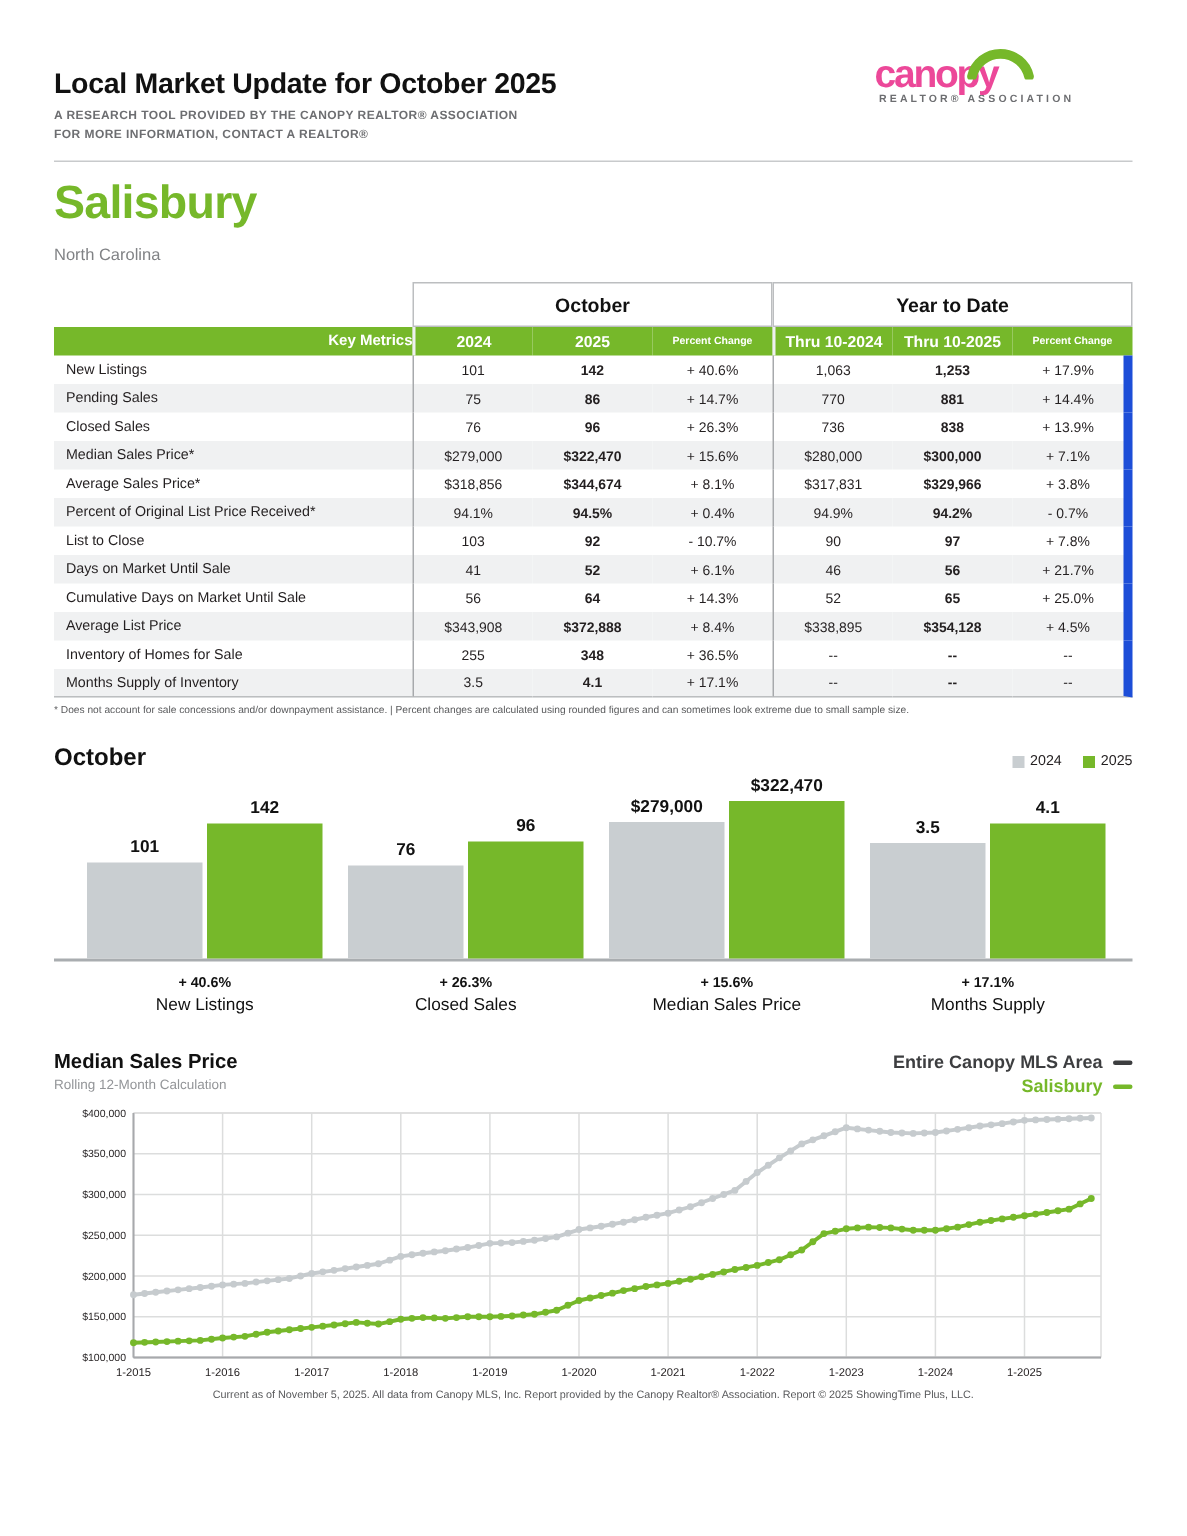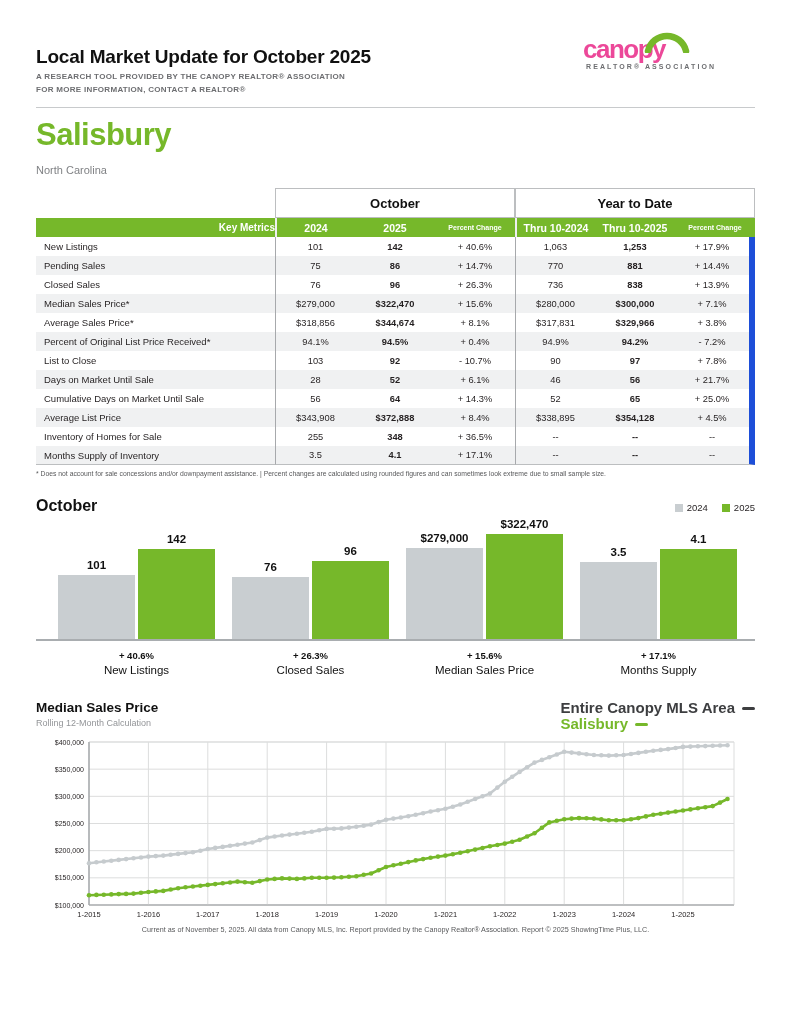--- a/index.html
+++ b/index.html
@@ -59,21 +59,21 @@
   .bar-foot { display:flex; padding-left:22px; gap:17px; margin-top:9px; }
   .bar-foot-group { width:157px; text-align:center; }
   .bar-change { font-size:9.5px; font-weight:bold; color:#111; }
   .bar-name { font-size:11.5px; color:#111; margin-top:3px; }
 
   
   .line-section { margin-top:24px; position:relative; }
   .line-section h3 { font-size:13.5px; font-weight:bold; color:#111; }
   .line-sub { font-size:9px; color:#939598; margin-top:3px; }
   .line-legend { position:absolute; right:0; top:0; text-align:right; }
-  .line-legend .row { font-size:15px; font-weight:bold; line-height:16px; display:flex; justify-content:flex-start; align-items:center; gap:7px; }
+  .line-legend .row { font-size:12px; font-weight:bold; line-height:16px; display:flex; justify-content:flex-end; align-items:center; gap:7px; }
   .line-legend .row.mls { color:#3d3e40; }
   .line-legend .row.sal { color:#76b82a; }
   .dash { display:inline-block; width:13px; height:3px; border-radius:2px; }
   .dash.mls { background:#3d3e40; }
   .dash.sal { background:#76b82a; }
   svg#lineChart { display:block; margin-top:6px; }
   .report-footer { text-align:center; font-size:7.2px; color:#58595b; margin-top:1px; }
 </style>
 </head>
 <body>
@@ -169,34 +169,34 @@
           <td class="val bold">$329,966</td>
           <td class="val last">+ 3.8%</td>
         </tr>
         <tr>
           <td class="metric">Percent of Original List Price Received*</td>
           <td class="val grp">94.1%</td>
           <td class="val bold">94.5%</td>
           <td class="val">+ 0.4%</td>
           <td class="val grp">94.9%</td>
           <td class="val bold">94.2%</td>
-          <td class="val last">- 7.2%</td>
+          <td class="val last">- 0.7%</td>
         </tr>
         <tr>
           <td class="metric">List to Close</td>
           <td class="val grp">103</td>
           <td class="val bold">92</td>
           <td class="val">- 10.7%</td>
           <td class="val grp">90</td>
           <td class="val bold">97</td>
           <td class="val last">+ 7.8%</td>
         </tr>
         <tr>
           <td class="metric">Days on Market Until Sale</td>
-          <td class="val grp">28</td>
+          <td class="val grp">41</td>
           <td class="val bold">52</td>
           <td class="val">+ 6.1%</td>
           <td class="val grp">46</td>
           <td class="val bold">56</td>
           <td class="val last">+ 21.7%</td>
         </tr>
         <tr>
           <td class="metric">Cumulative Days on Market Until Sale</td>
           <td class="val grp">56</td>
           <td class="val bold">64</td>

